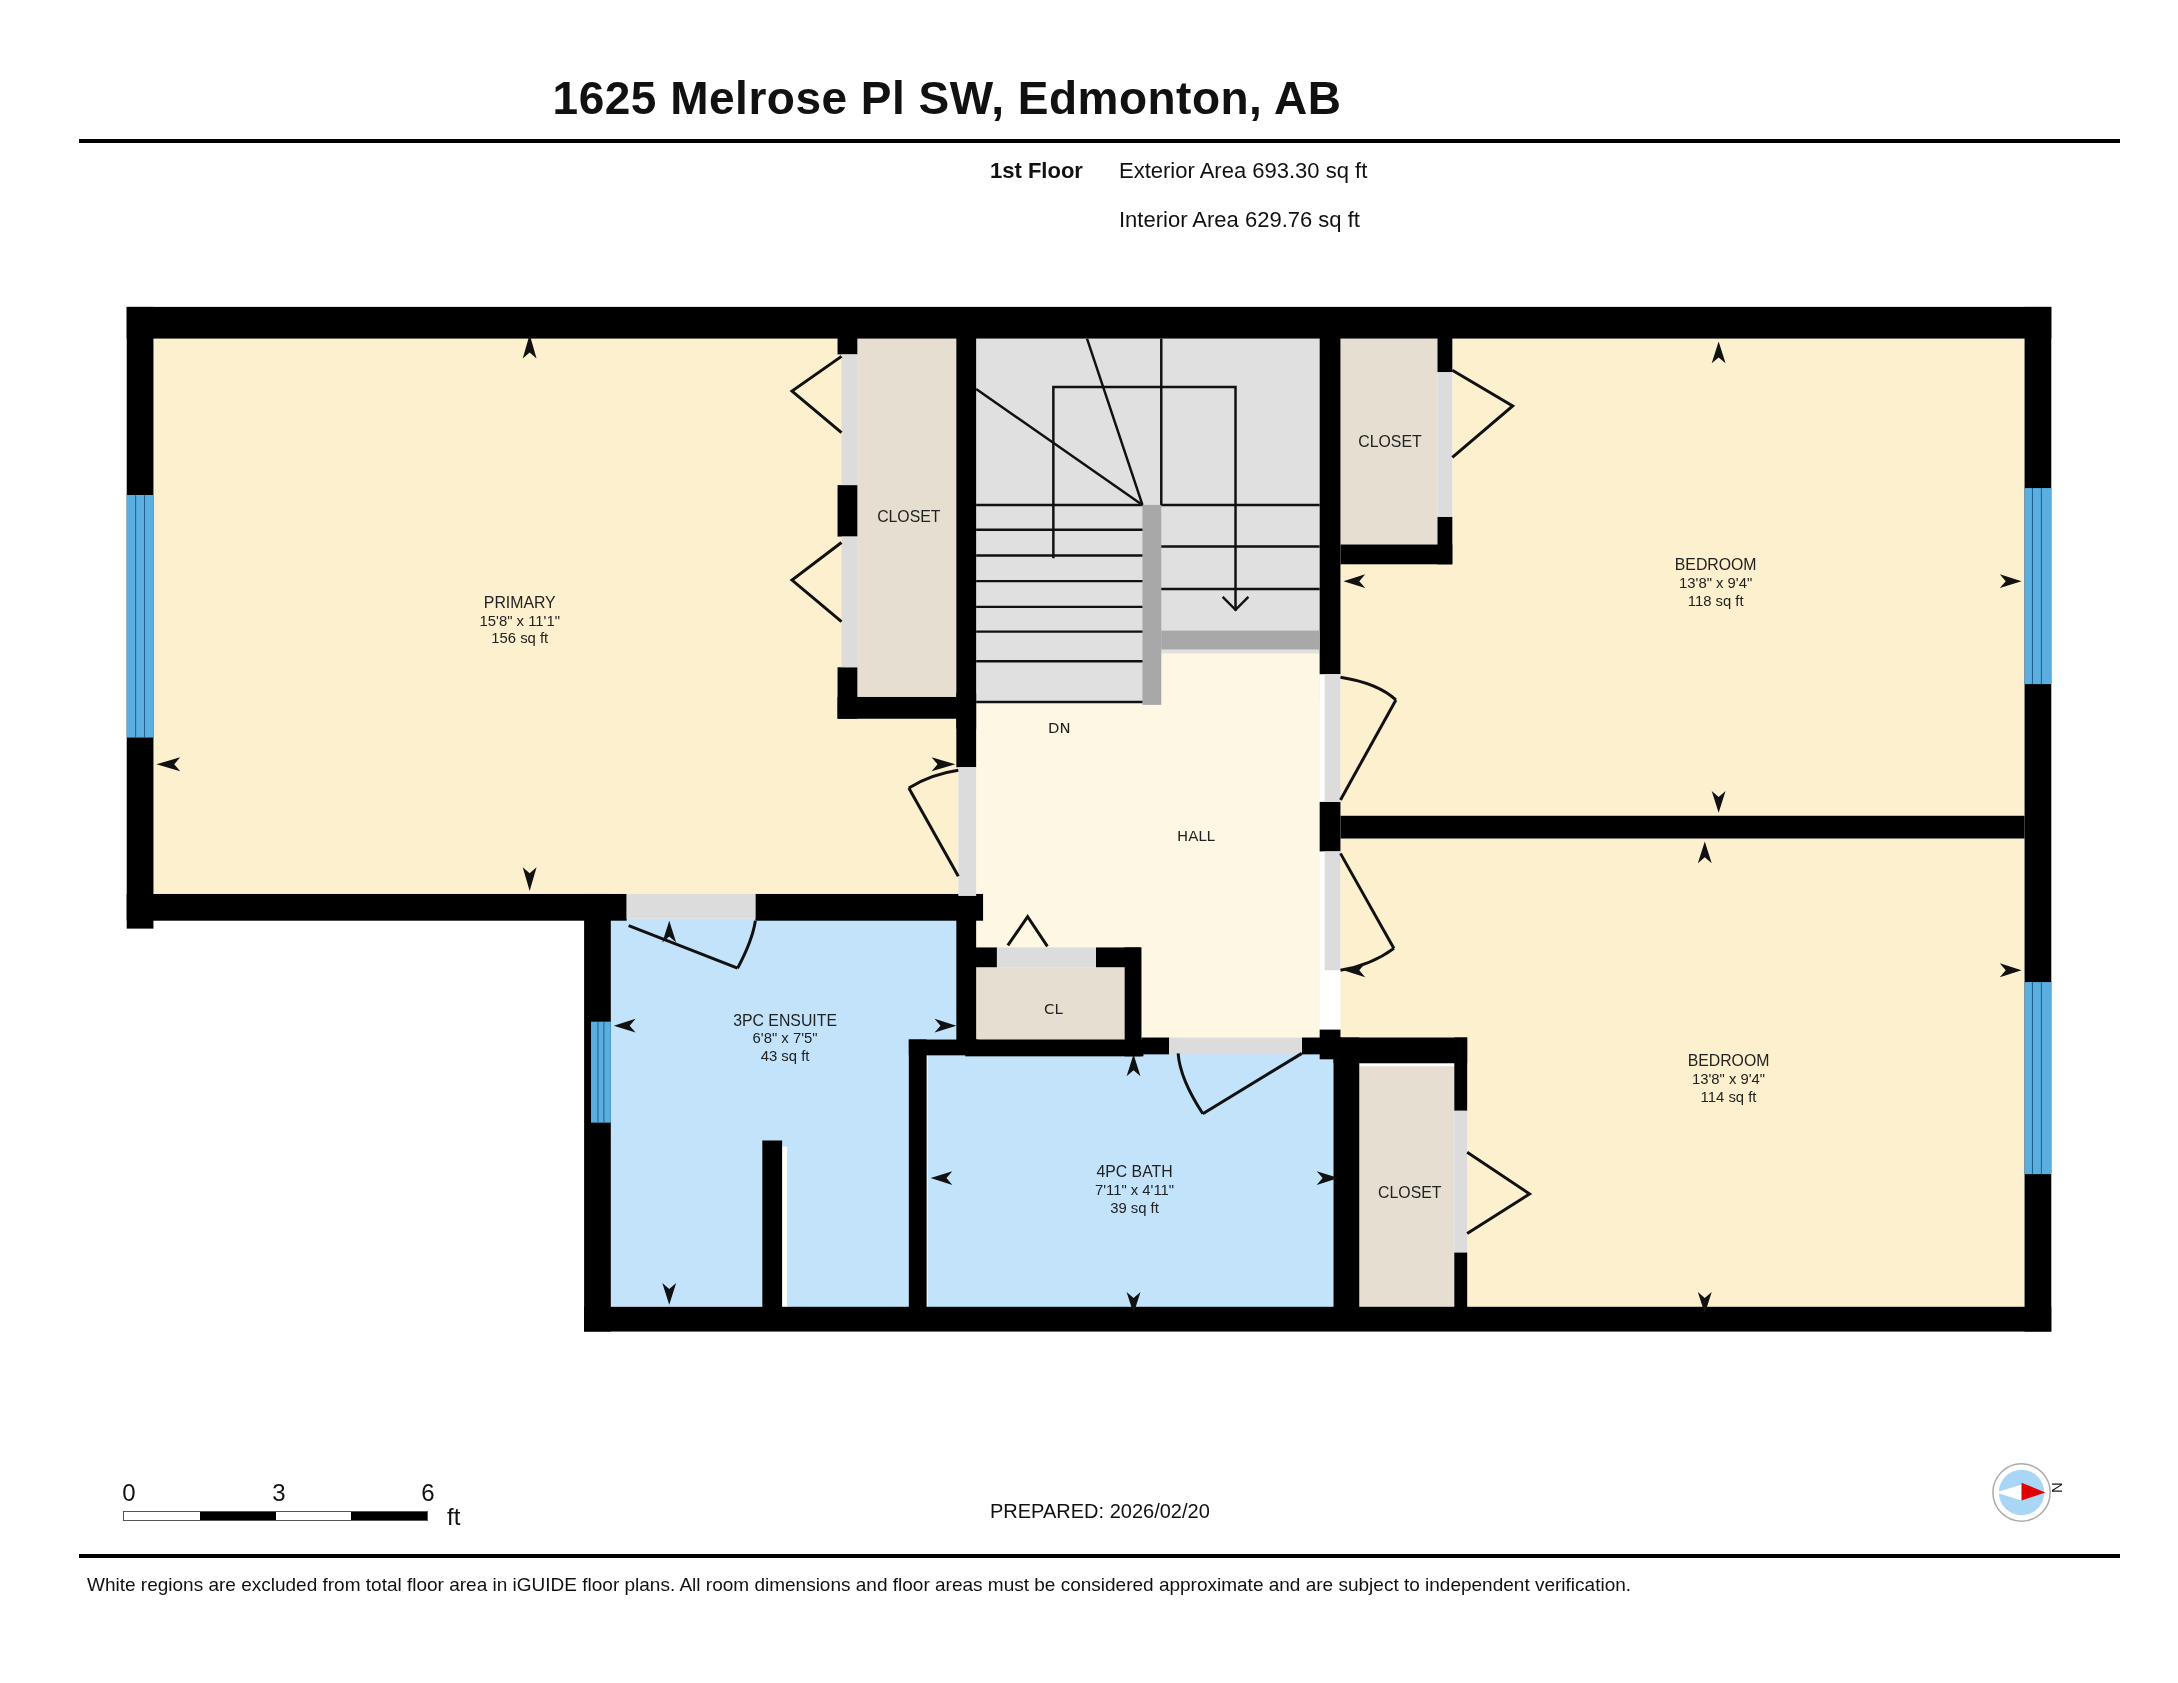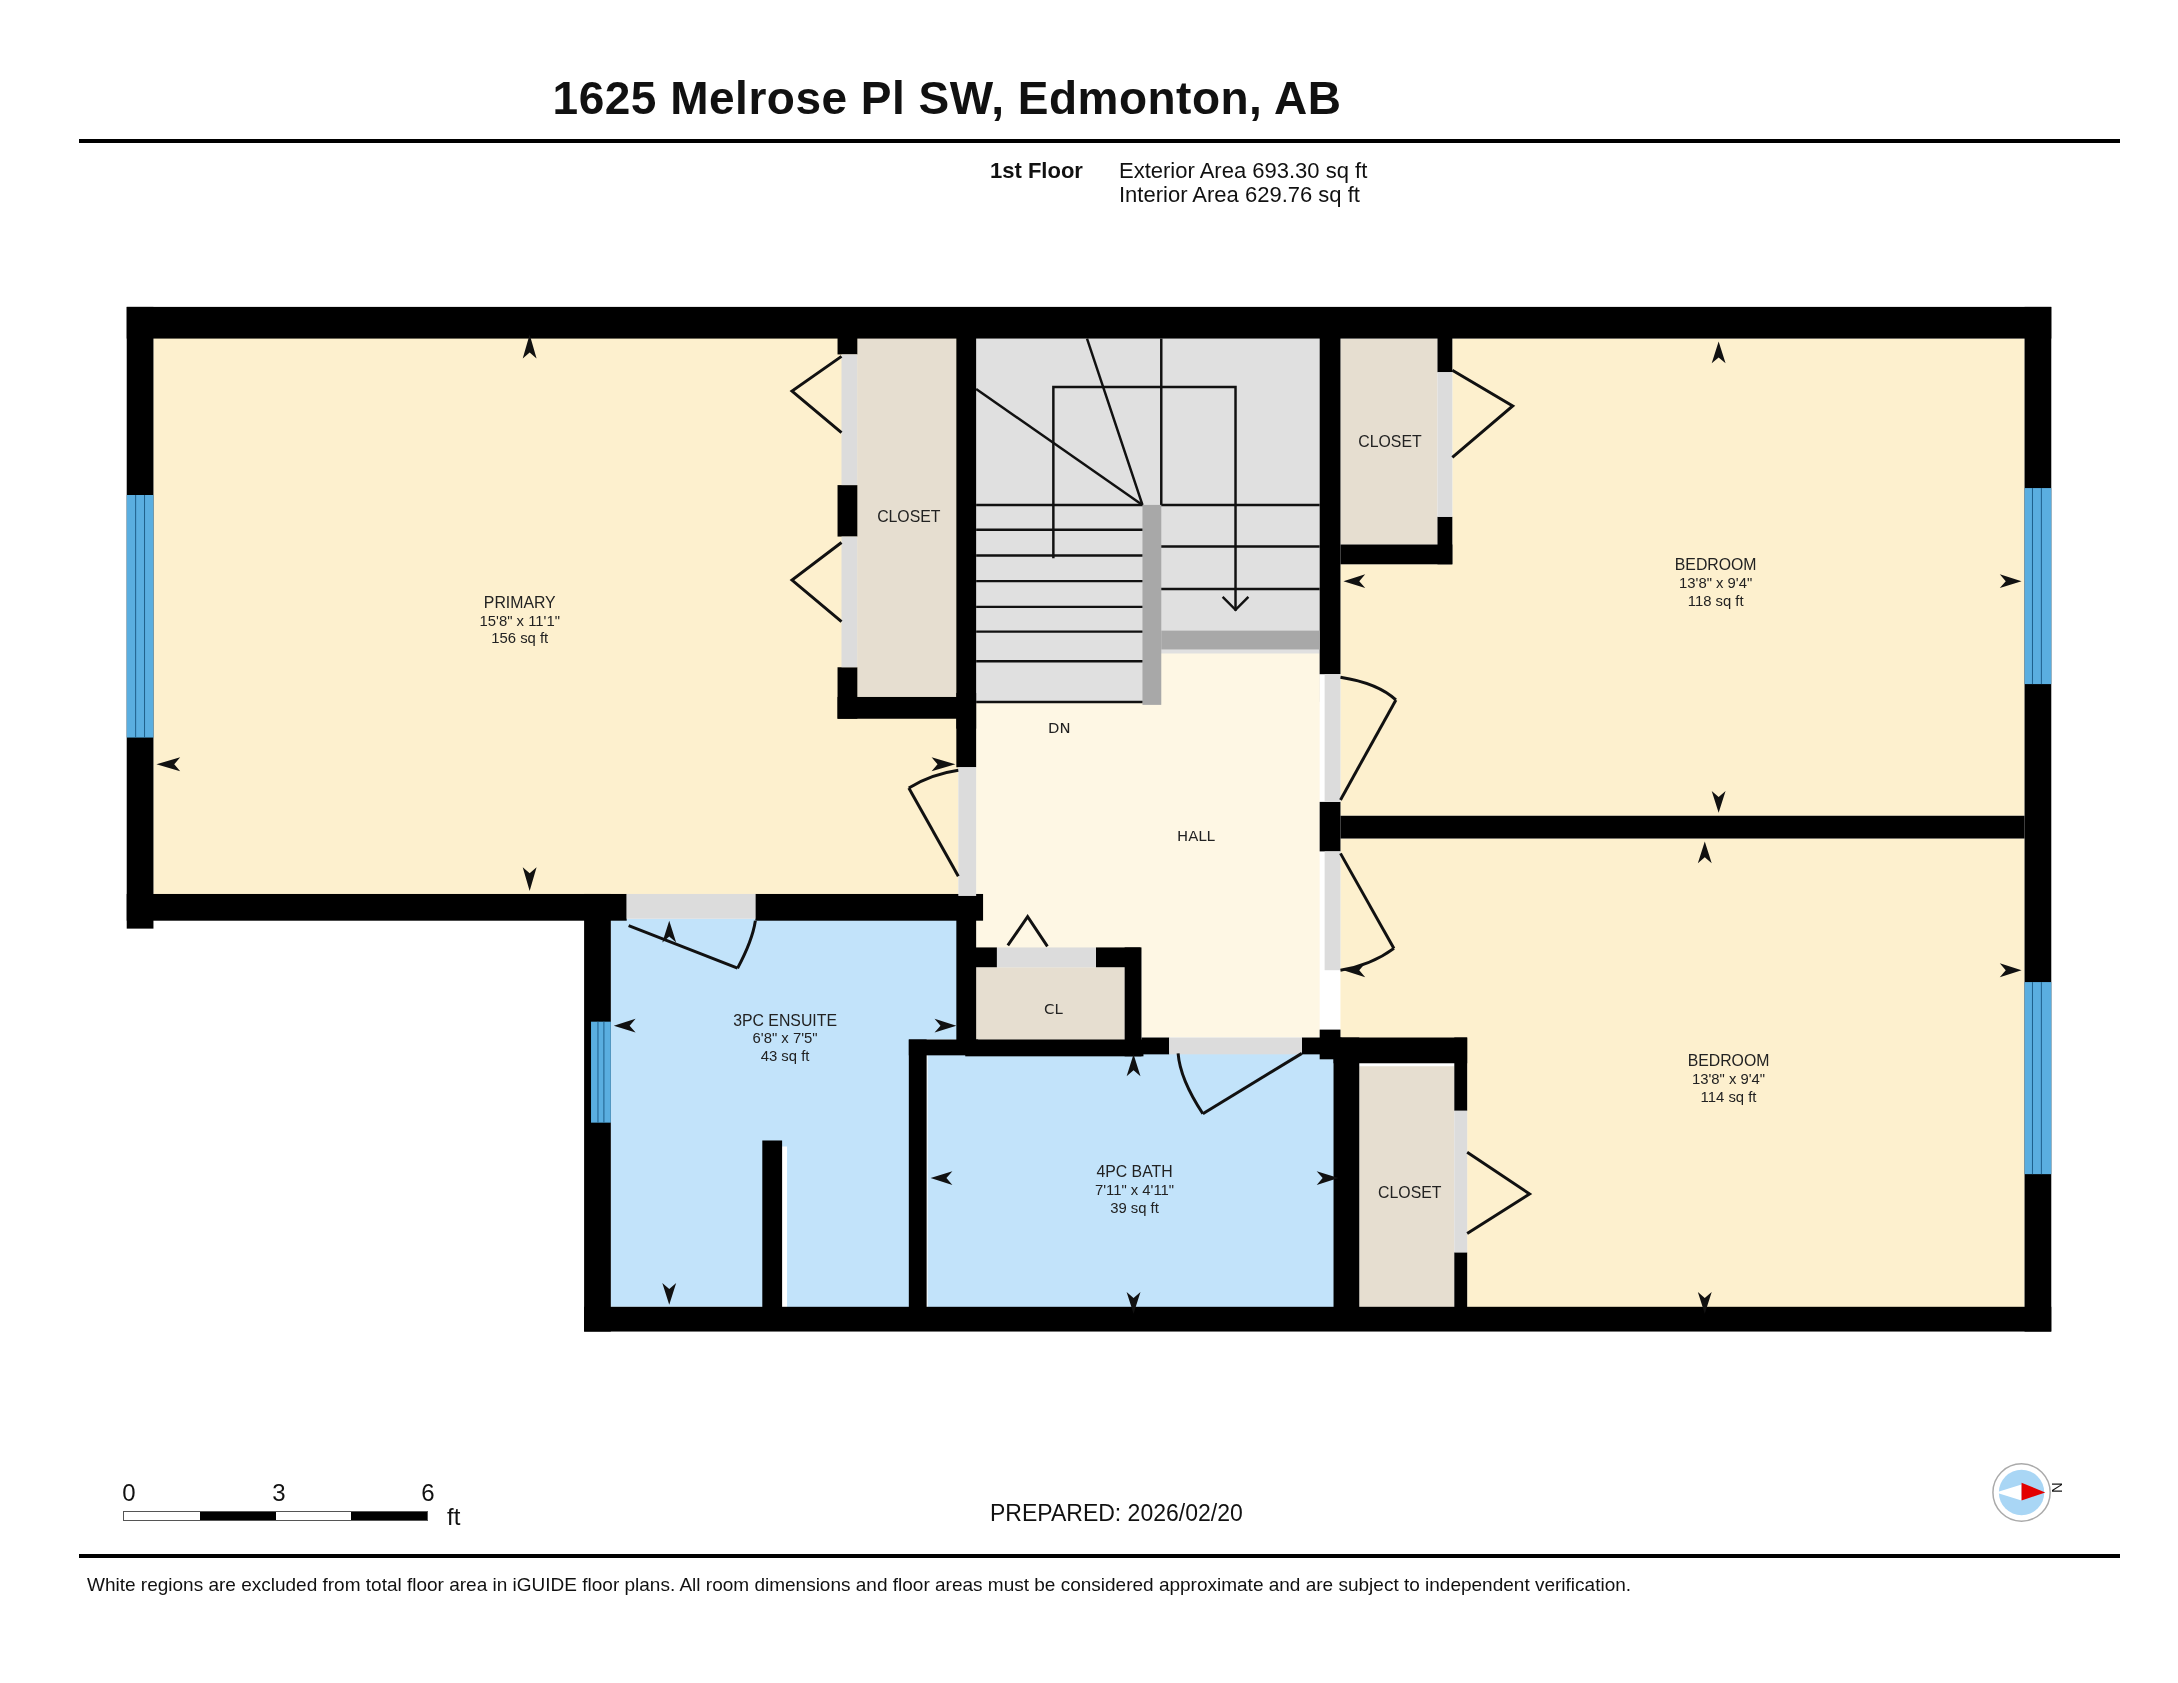--- a/index.html
+++ b/index.html
@@ -13,34 +13,34 @@
   .area-line { position: absolute; left: 129px; white-space: nowrap; text-align: right; }
   svg.plan { position: absolute; left: 0; top: 0; }
   .room-label { font-family: "Liberation Sans", sans-serif; font-size: 15px; fill: #222; text-anchor: middle; }
   .room-name { font-size: 16px; }
   .stair-label { font-family: "DejaVu Sans", sans-serif; font-size: 15px; fill: #222; text-anchor: middle; }
   .scale { position: absolute; left: 123px; top: 1479px; width: 356px; height: 59px; }
   .scale-tick { position: absolute; top: 0; font-size: 24px; transform: translateX(-50%); }
   .scale-bar { position: absolute; top: 32px; left: 0; width: 305px; height: 10px; display: flex; border: 1px solid #555; box-sizing: border-box; }
   .scale-seg { flex: 1; }
   .scale-unit { position: absolute; left: 324px; top: 24px; font-size: 24px; text-align: right; }
-  .prepared { position: absolute; left: 990px; top: 1500px; font-size: 23px; }
+  .prepared { position: absolute; left: 990px; top: 1500px; font-size: 20px; }
   .footer { position: absolute; left: 87px; top: 1574px; font-size: 19px; white-space: nowrap; }
   .compass { position: absolute; left: 1986px; top: 1453px; width: 79px; height: 79px; }
 </style>
 </head>
 <body>
 
 <div class="title">1625 Melrose Pl SW, Edmonton, AB</div>
 <div class="rule" style="top:139px"></div>
 
 <div class="floor-info">
   <div class="floor-name">1st Floor</div>
   <div class="area-line" style="top:0">Exterior Area 693.30 sq ft</div>
-  <div class="area-line" style="top:24px">Interior Area 629.76 sq ft</div>
+  <div class="area-line" style="top:49px">Interior Area 629.76 sq ft</div>
 </div>
 
 <svg class="plan" width="2178" height="1683" viewBox="0 0 2200 1700">
   <defs>
     <marker id="m" viewBox="0 0 10 10" refX="5" refY="5" markerWidth="1" markerHeight="1"></marker>
   </defs>
 
   <rect x="155" y="335" width="813" height="568" fill="#FDF0CE"></rect>
 
   <rect x="866" y="336" width="100" height="368" fill="#E6DED0"></rect>

